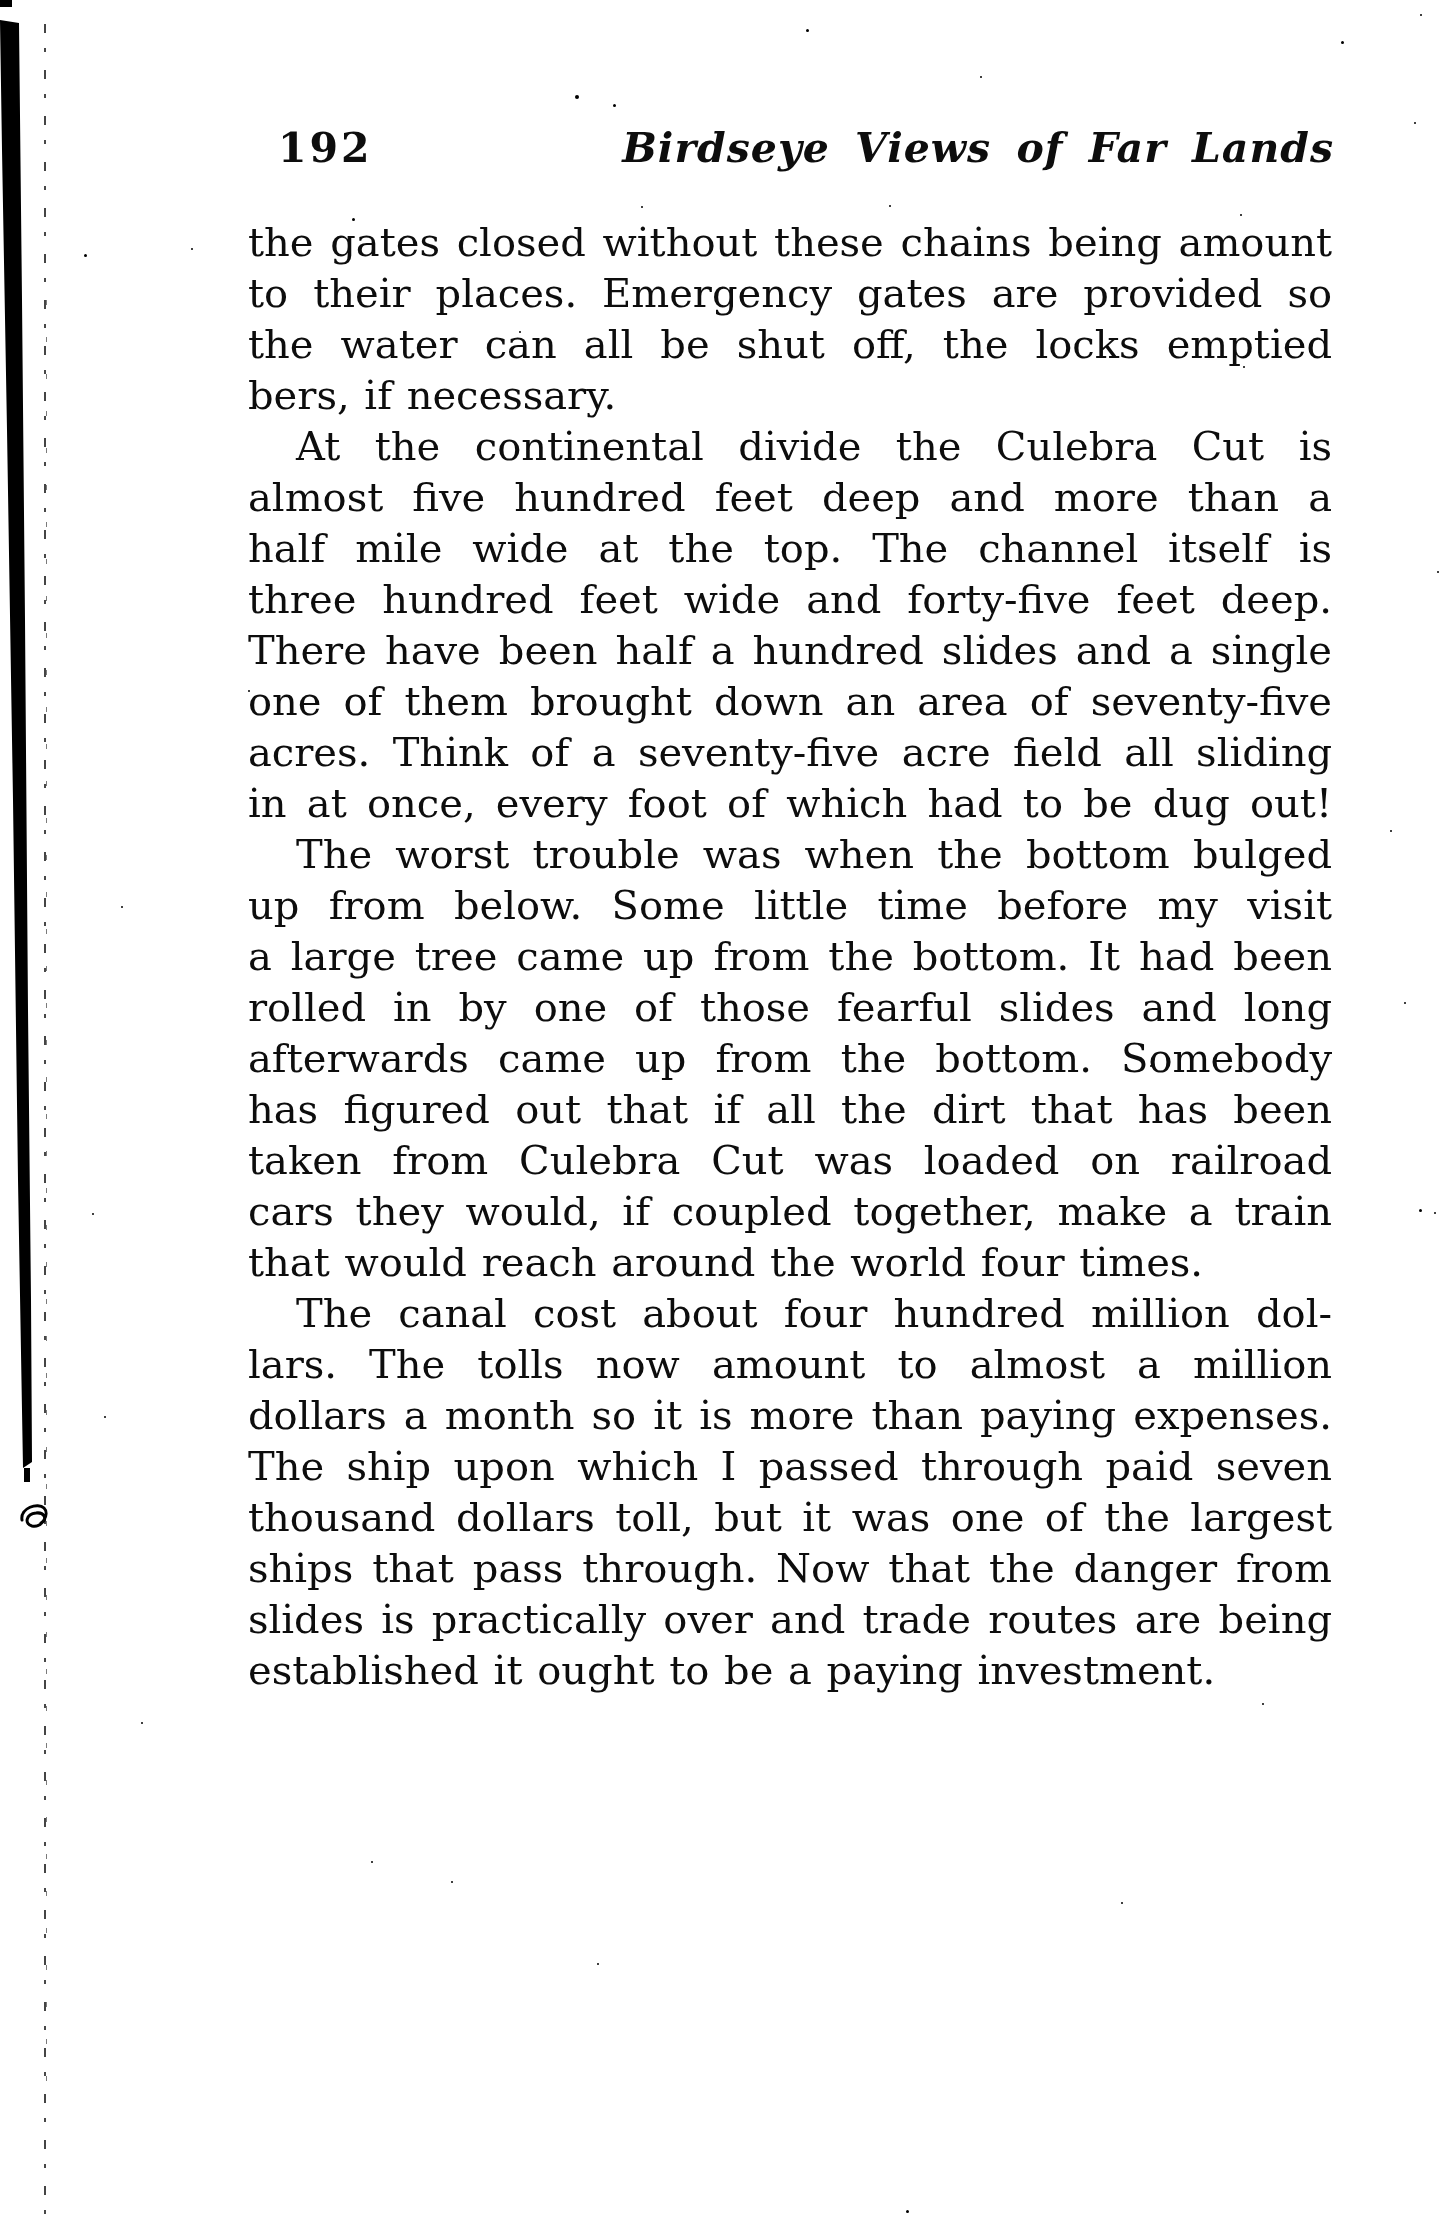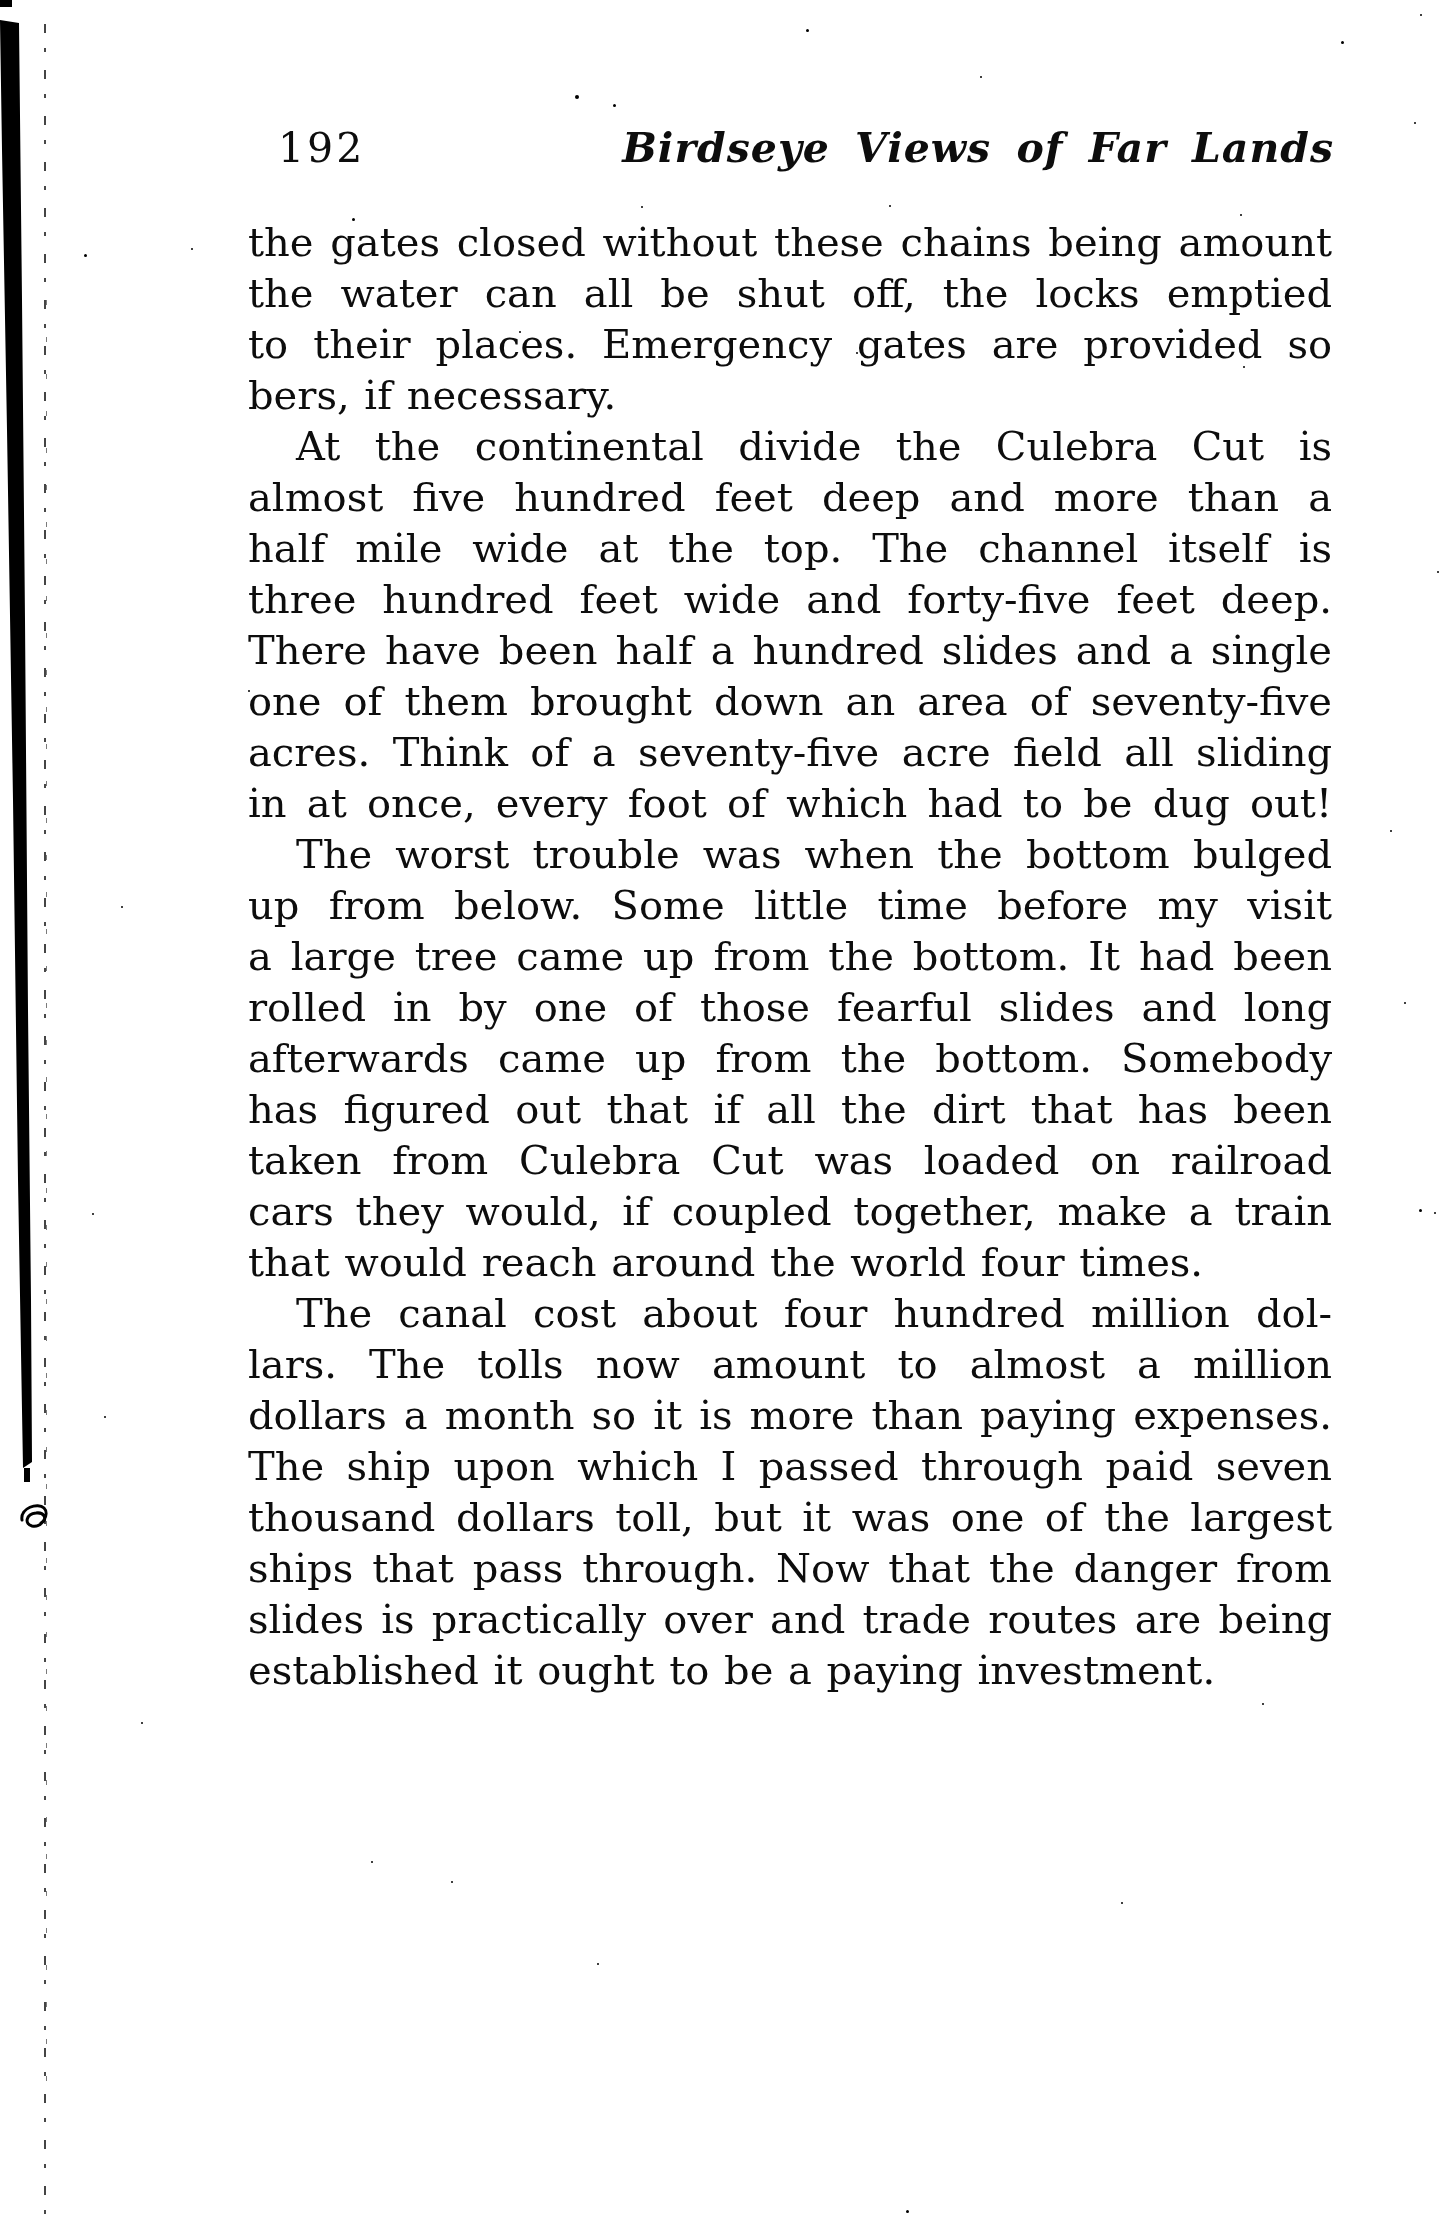--- a/index.html
+++ b/index.html
@@ -24,21 +24,21 @@
   .dashline2{
     position:absolute;left:46px;top:300px;width:1px;height:1800px;
     background:repeating-linear-gradient(180deg,#222 0 5px,transparent 5px 37px);
     opacity:.6;
   }
   .scribble{position:absolute;left:14px;top:1494px;}
   
   .header{position:absolute;left:248px;top:124px;width:1086px;height:52px;}
   .pagenum{
     position:absolute;left:30px;top:0;
-    font-size:41px;letter-spacing:3px;font-weight:normal;
+    font-size:41px;letter-spacing:3px;font-weight:bold;
   }
   .runtitle{
     position:absolute;left:0;right:0;top:0;text-align:right;padding-left:40px;
     font-style:italic;font-size:41px;word-spacing:10px;letter-spacing:1px;font-weight:bold;
   }
   
   .body{position:absolute;left:248px;top:217px;width:1084px;}
   .line{
     height:51px;line-height:51px;font-size:40px;
     text-align:justify;text-align-last:justify;
@@ -66,22 +66,22 @@
     <path d="M8,26 C6,14 24,8 30,14 C36,20 28,34 18,32 C10,30 12,20 22,19 C30,18 34,25 27,29" fill="none" stroke="#000" stroke-width="3" stroke-linecap="round"></path>
   </svg>
 
   <div class="header">
     <span class="pagenum">192</span>
     <span class="runtitle">Birdseye Views of Far Lands</span>
   </div>
 
   <div class="body" id="body-text">
       <div class="line">the gates closed without these chains being amount</div>
+      <div class="line">to their places. Emergency gates are provided so</div>
       <div class="line">the water can all be shut off, the locks emptied</div>
-      <div class="line">to their places. Emergency gates are provided so</div>
       <div class="line last">bers, if necessary.</div>
       <div class="line indent">At the continental divide the Culebra Cut is</div>
       <div class="line">almost five hundred feet deep and more than a</div>
       <div class="line">half mile wide at the top. The channel itself is</div>
       <div class="line">three hundred feet wide and forty-five feet deep.</div>
       <div class="line">There have been half a hundred slides and a single</div>
       <div class="line">one of them brought down an area of seventy-five</div>
       <div class="line">acres. Think of a seventy-five acre field all sliding</div>
       <div class="line">in at once, every foot of which had to be dug out!</div>
       <div class="line indent">The worst trouble was when the bottom bulged</div>

